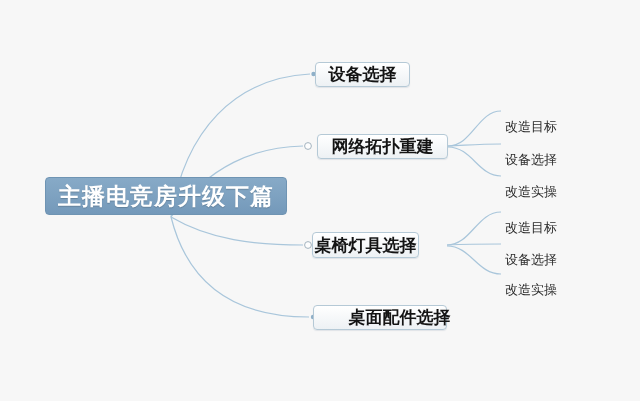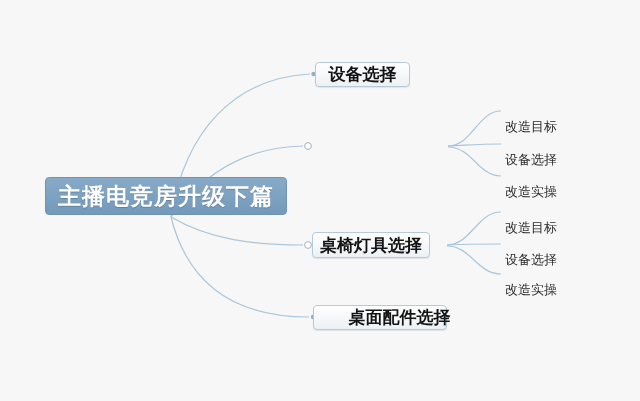--- a/index.html
+++ b/index.html
@@ -55,21 +55,21 @@
     align-items: center;
     justify-content: center;
     color: #141414;
     font-size: 17px;
     font-weight: bold;
     white-space: nowrap;
     cursor: default;
   }
   .topic1 { left: 315px; top: 62px;  width: 95px;  }
   .topic2 { left: 317px; top: 134px; width: 131px; }
-  .topic3 { left: 312px; top: 232px; width: 118px; height: 26px; }
+  .topic3 { left: 312px; top: 232px; width: 107px; height: 26px; }
   .topic4 { left: 313px; top: 305px; width: 134px; padding-left: 39px; }
   .subtopic {
     position: absolute;
     left: 505px;
     height: 14px;
     line-height: 14px;
     color: #2b2b2b;
     font-size: 13px;
     white-space: nowrap;
     cursor: default;
@@ -106,20 +106,21 @@
     <circle cx="313" cy="317" r="2.2" fill="#8fb0c9"></circle>
 
     <circle cx="308" cy="146" r="3.4" fill="#fdfdfd" stroke="#a3b3bf" stroke-width="1"></circle>
     <circle cx="308" cy="245" r="3.4" fill="#fdfdfd" stroke="#a3b3bf" stroke-width="1"></circle>
   </svg>
 
   <div class="root-topic">主播电竞房升级下篇</div>
 
   <div class="topic topic1">设备选择</div>
 
+  <div class="topic topic2">网络拓扑重建</div>
 
   <div class="topic topic3">桌椅灯具选择</div>
 
   <div class="topic topic4">桌面配件选择</div>
 
   <span class="subtopic s1a">改造目标</span>
   <span class="subtopic s1b">设备选择</span>
   <span class="subtopic s1c">改造实操</span>
 
   <span class="subtopic s2a">改造目标</span>

